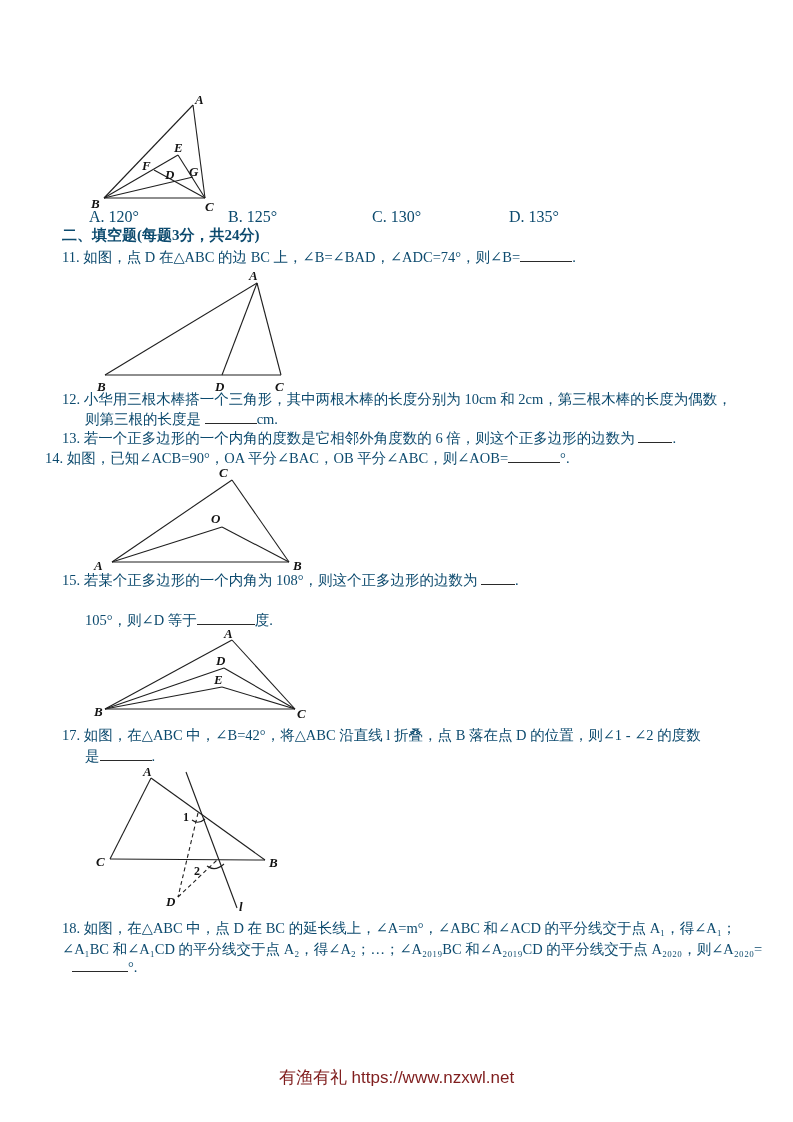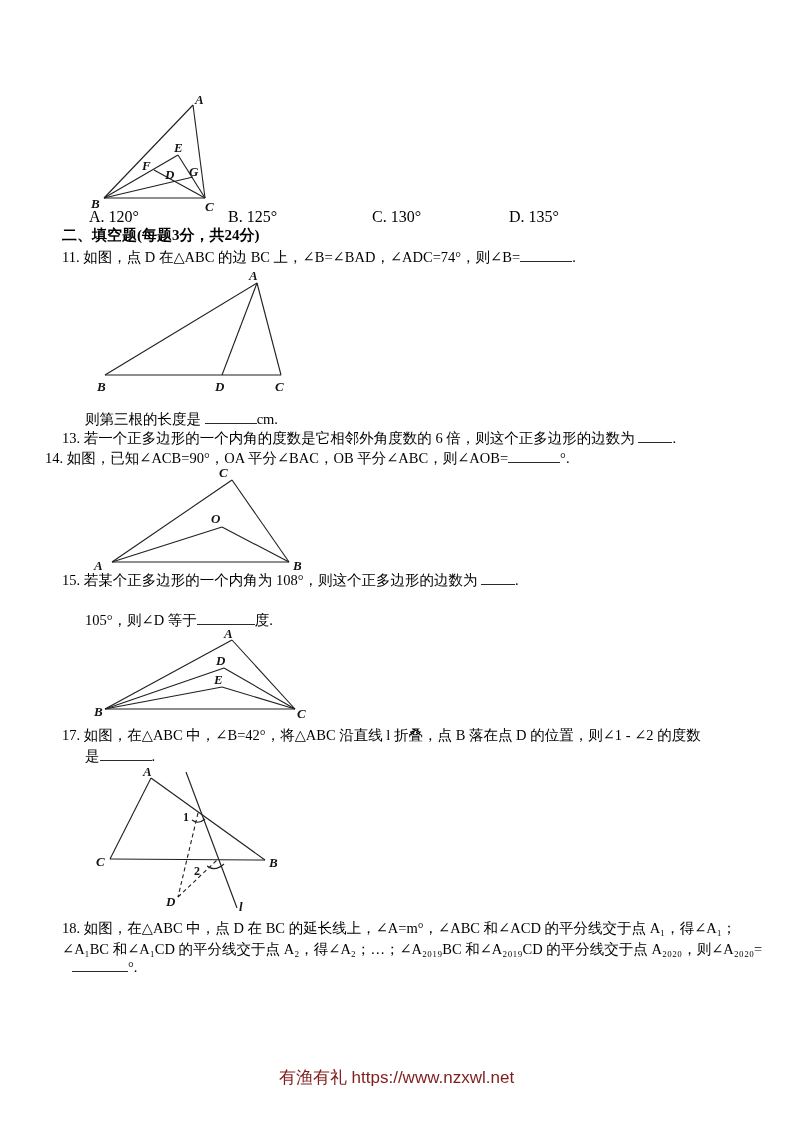--- a/index.html
+++ b/index.html
@@ -9,21 +9,21 @@
     background:#ffffff;
     font-family:"Liberation Serif","DejaVu Serif",serif;
     color:#1c1c1c;
     overflow:hidden;
   }
   .tline{
     position:absolute;
     font-size:14.5px;
     line-height:19px;
     white-space:nowrap;
-    color:#000000;
+    color:#0c4a6e;
   }
   .bold{font-weight:bold;}
   .blank{
     display:inline-block;
     border-bottom:1px solid #2a2a2a;
     height:13px;
     vertical-align:baseline;
   }
   .opt{position:absolute;top:0;font-size:16px;white-space:nowrap;}
   svg{position:absolute;overflow:visible;}
@@ -85,20 +85,21 @@
     <line x1="105" y1="375" x2="281" y2="375"></line>
     <line x1="105" y1="375" x2="257" y2="283"></line>
     <line x1="257" y1="283" x2="222" y2="375"></line>
     <line x1="257" y1="283" x2="281" y2="375"></line>
     <text x="249" y="280">A</text>
     <text x="97" y="391">B</text>
     <text x="215" y="391">D</text>
     <text x="275" y="391">C</text>
   </svg>
 
+  <div class="tline" style="left:62px;top:390px;">12. 小华用三根木棒搭一个三角形，其中两根木棒的长度分别为 10cm 和 2cm，第三根木棒的长度为偶数，</div>
   <div class="tline" style="left:85px;top:410px;">
     <span>则第三根的长度是</span>
     <span class="blank" style="width:52px;"></span><span>cm.</span>
   </div>
 
   <div class="tline" style="left:62px;top:429px;">
     <span>13. 若一个正多边形的一个内角的度数是它相邻外角度数的 6 倍，则这个正多边形的边数为</span>
     <span class="blank" style="width:34px;"></span><span>.</span>
   </div>
 

